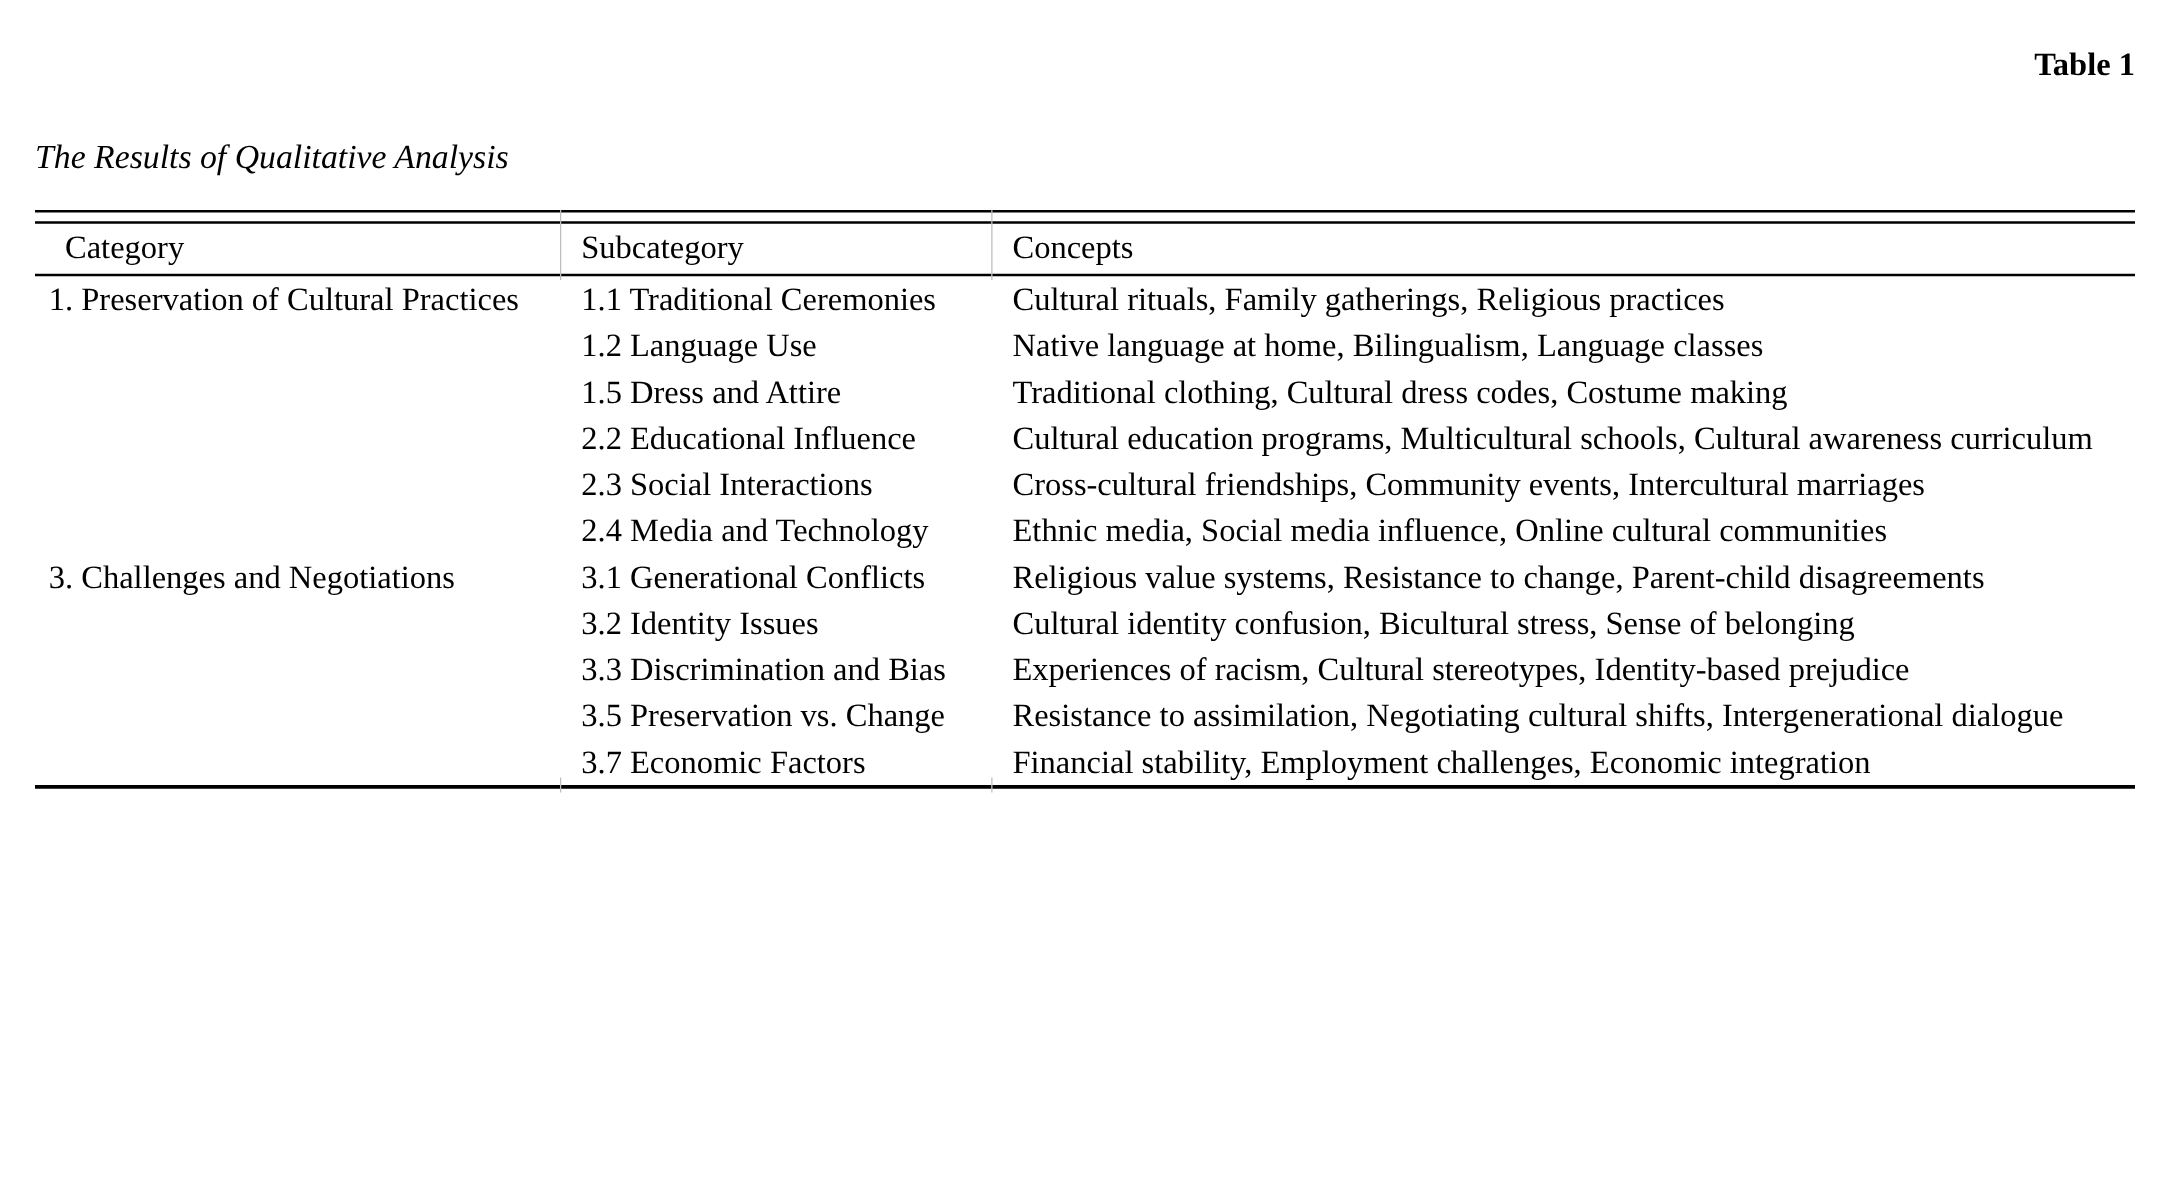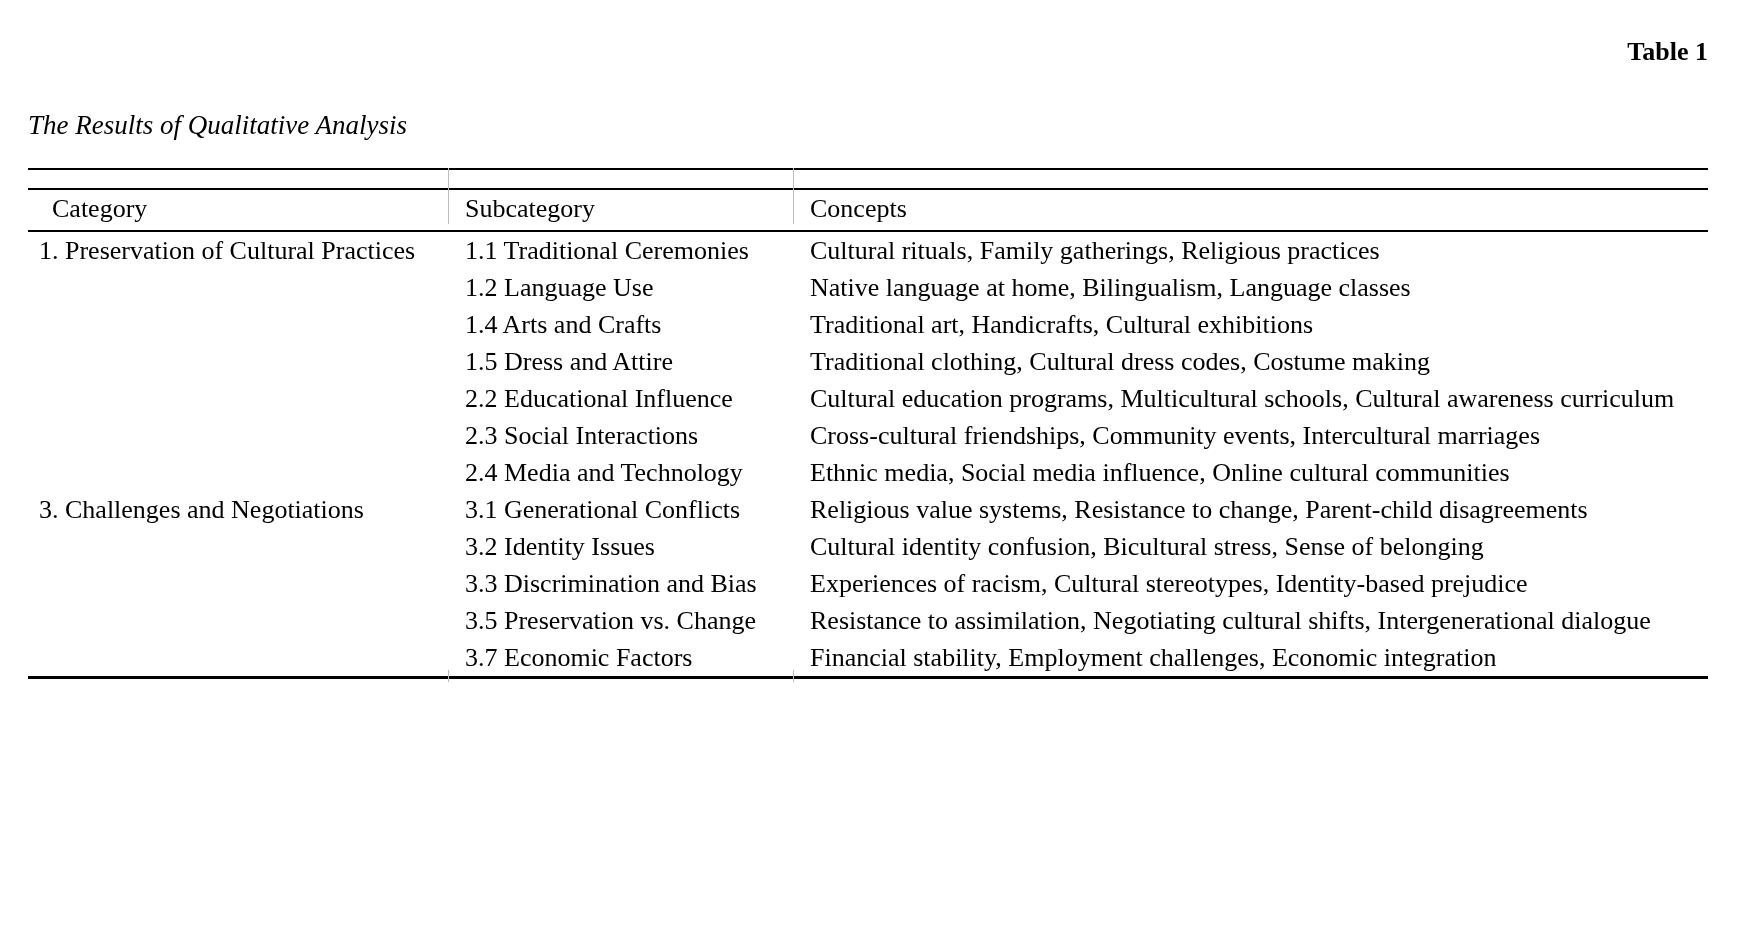--- a/index.html
+++ b/index.html
@@ -30,21 +30,21 @@
 
   .table-wrap {
     position: relative;
     width: 1680px;
     border-top: 2px solid #000;   
   }
   table.results {
     width: 100%;
     table-layout: fixed;
     border-collapse: collapse;
-    margin-top: 18px;
+    margin-top: 7px;
     border-top: 2px solid #000;   
     border-bottom: 3px solid #000;
     font-size: 26px;
   }
   col.c1 { width: 420px; }
   col.c2 { width: 345px; }
 
   th {
     text-align: left;
     font-weight: normal;
@@ -110,25 +110,20 @@
           <td class="col2">1.1 Traditional Ceremonies</td>
           <td class="col3">Cultural rituals, Family gatherings, Religious practices</td>
         </tr>
         <tr>
           <td class="col1"></td>
           <td class="col2">1.2 Language Use</td>
           <td class="col3">Native language at home, Bilingualism, Language classes</td>
         </tr>
         <tr>
           <td class="col1"></td>
-          <td class="col2">1.4 Arts and Crafts</td>
-          <td class="col3">Traditional art, Handicrafts, Cultural exhibitions</td>
-        </tr>
-        <tr>
-          <td class="col1"></td>
           <td class="col2">1.5 Dress and Attire</td>
           <td class="col3">Traditional clothing, Cultural dress codes, Costume making</td>
         </tr>
         <tr>
           <td class="col1"></td>
           <td class="col2">2.2 Educational Influence</td>
           <td class="col3">Cultural education programs, Multicultural schools, Cultural awareness curriculum</td>
         </tr>
         <tr>
           <td class="col1"></td>

